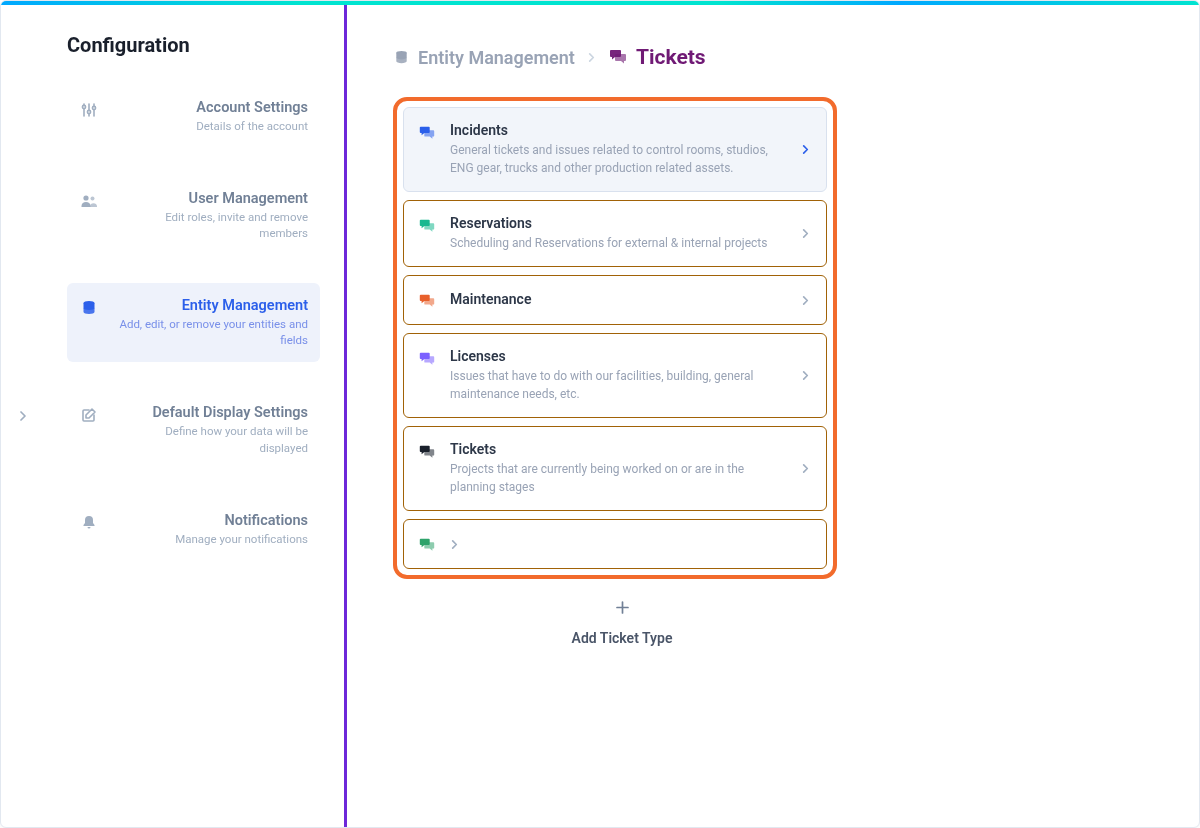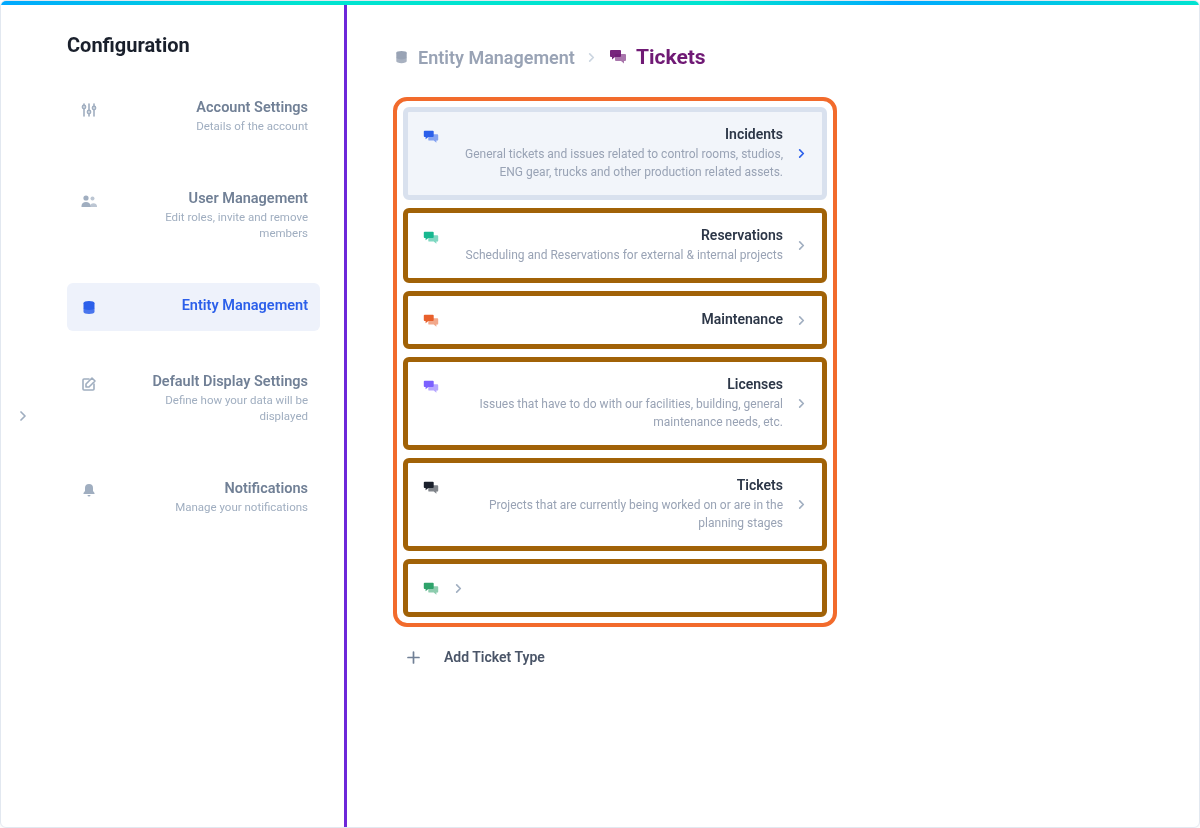--- a/index.html
+++ b/index.html
@@ -94,29 +94,28 @@
   .bc-part.active { color: #701a75; font-size: 21px; font-weight: 700; }
   .bc-sep { color: #cbd5e0; font-size: 14px; }
   .highlight-box {
     border: 4px solid #f26b2c;
     border-radius: 14px;
     padding: 6px;
     width: 444px;
   }
   .ticket-list { display: flex; flex-direction: column; gap: 8px; }
   .ticket-card {
-    border: 5px solid #a16207;
+    border: 1px solid #a16207;
     border-radius: 6px;
     padding: 14px 16px 14px 14px;
     display: flex;
     align-items: center;
     gap: 14px;
     cursor: pointer;
     background: #fff;
-    text-align: right;
   }
   .ticket-card.hovered { background: #f2f5fa; border-color: #d9e1ee; }
   .ticket-icon {
     width: 18px;
     flex: 0 0 18px;
     padding-top: 2px;
     align-self: flex-start;
   }
   .ticket-body { flex: 1; }
   .ticket-title {
@@ -131,28 +130,29 @@
     line-height: 1.5;
   }
   .ticket-chevron {
     color: #a0aec0;
     font-size: 15px;
   }
   .ticket-card.hovered .ticket-chevron { color: #2b5fea; }
   .add-row {
     display: flex;
     align-items: center;
-    gap: 24px;
+    gap: 16px;
     margin-top: 22px;
     padding-left: 14px;
     cursor: pointer;
     color: #4a5568;
     font-size: 14px;
     font-weight: 600;
     width: 444px;
+    flex-direction: column;
   }
   .plus-icon { color: #718096; font-size: 15px; font-weight: 400; }
   svg { display: block; }
 </style>
 </head>
 <body>
 
 <div class="top-gradient"></div>
 
 <div class="app">
@@ -202,20 +202,21 @@
     <div class="side-item active">
       <div class="side-icon">
         <svg width="18" height="18" viewBox="0 0 18 18" fill="currentColor">
           <ellipse cx="9" cy="4" rx="5.5" ry="2"></ellipse>
           <path d="M3.5 4v5c0 1.1 2.5 2 5.5 2s5.5-.9 5.5-2V4"></path>
             <path d="M3.5 9v4c0 1.1 2.5 2 5.5 2s5.5-.9 5.5-2V9" opacity="0.85"></path>
         </svg>
       </div>
       <div class="side-text">
         <div class="side-label">Entity Management</div>
+        <div class="side-sub">Add, edit, or remove your entities and fields</div>
       </div>
     </div>
 
     <div class="side-item">
       <div class="side-icon">
         <svg width="18" height="18" viewBox="0 0 18 18" stroke="currentColor" stroke-width="1.6" fill="none" stroke-linecap="round" stroke-linejoin="round">
           <path d="M14 9v5a1 1 0 0 1-1 1H4a1 1 0 0 1-1-1V5a1 1 0 0 1 1-1h5"></path>
           <path d="M12 3l3 3-6 6H6V9z"></path>
         </svg>
       </div>

